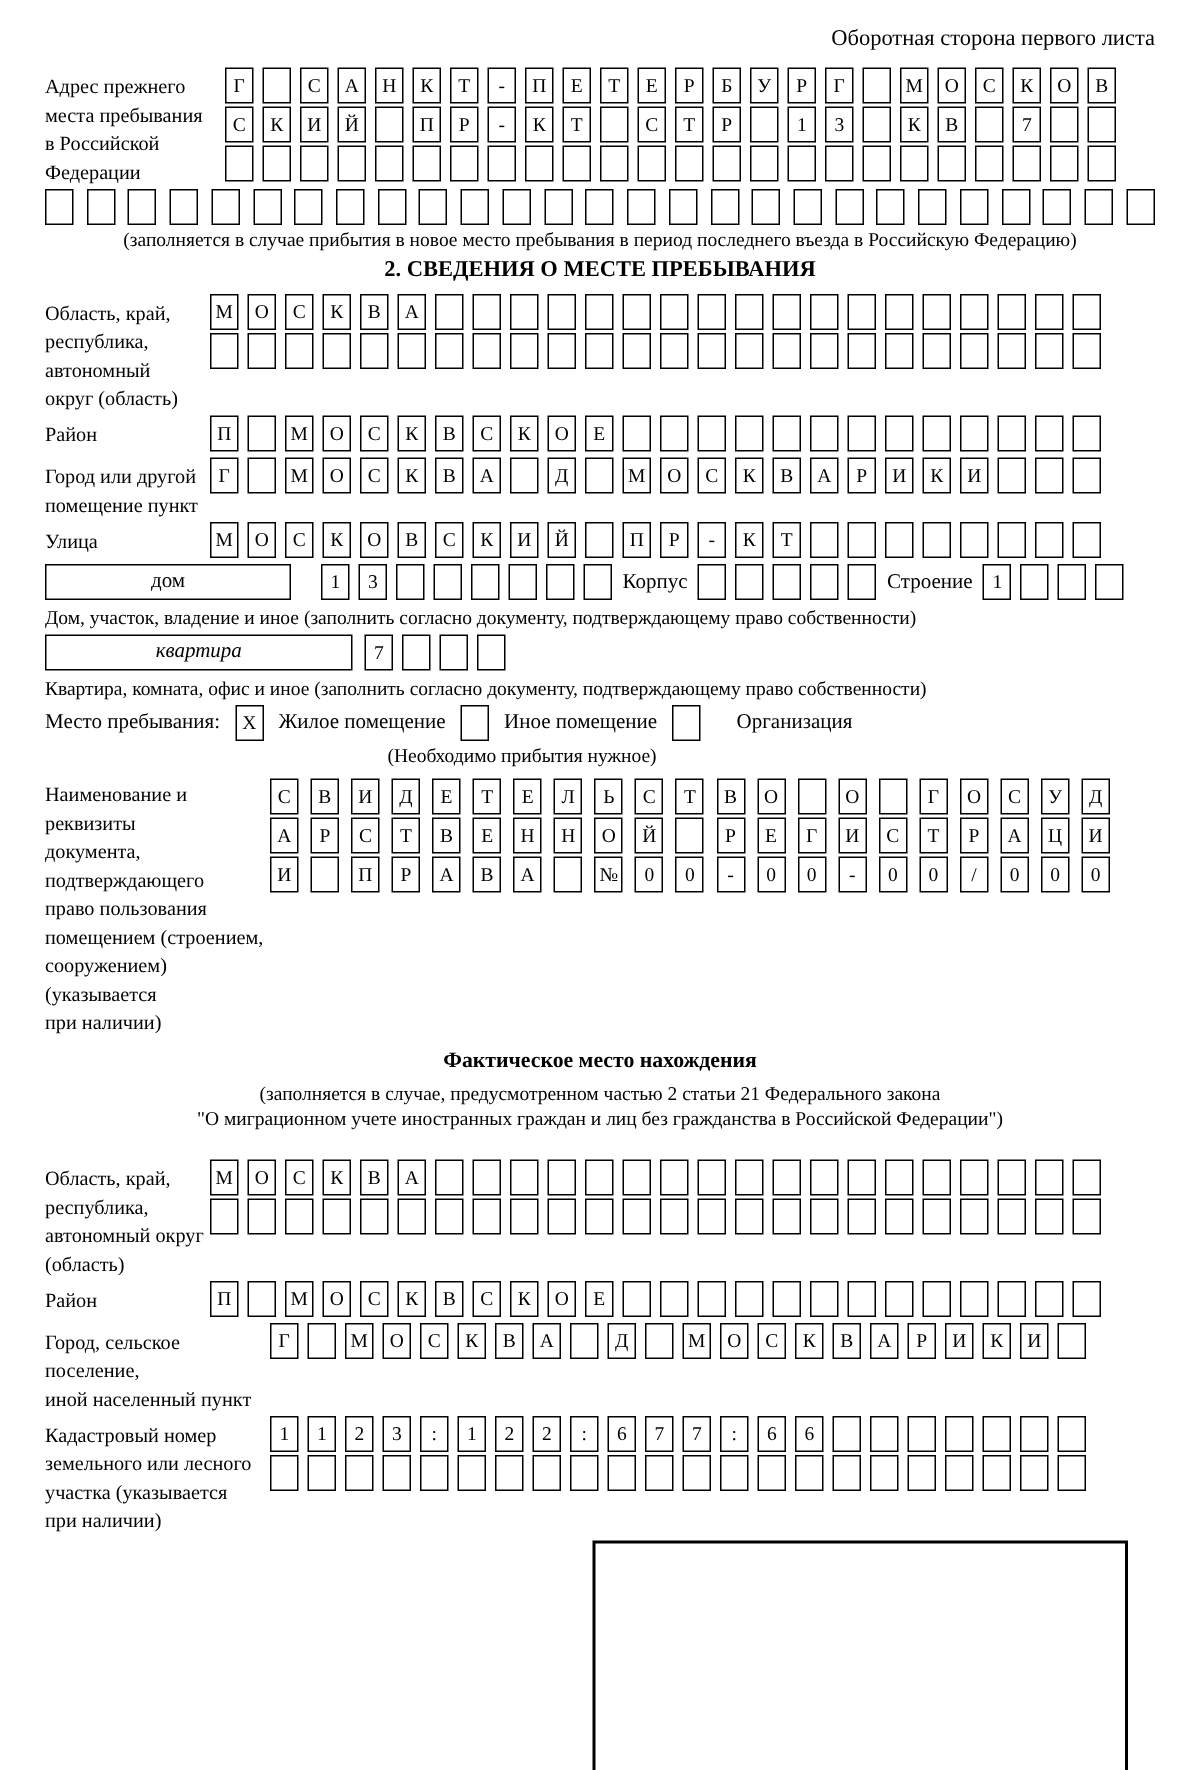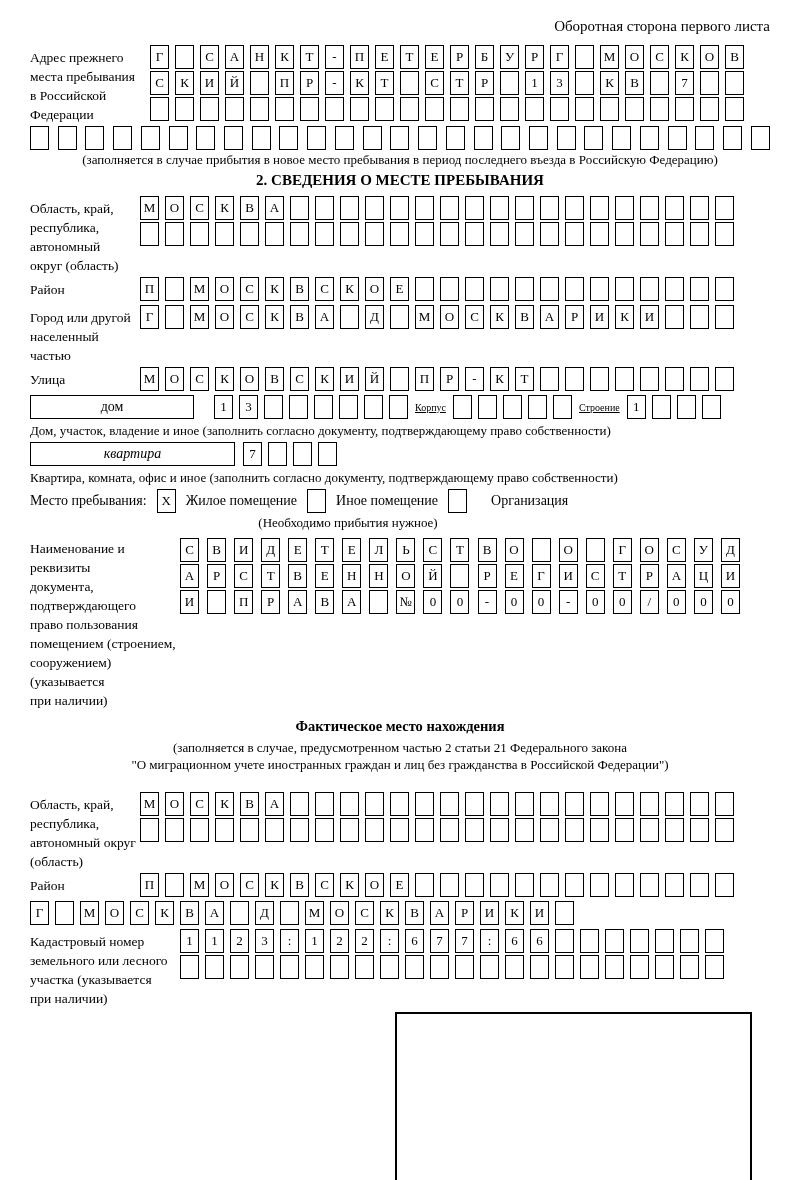--- a/index.html
+++ b/index.html
@@ -18,21 +18,21 @@
   .spread .cell,.spread21 .cell{margin:0;}
   .spread21{width:560px;justify-content:space-between;}
   .caption{font-size:13px;line-height:16px;margin:1px 0 3px 0;}
   .center{text-align:center;}
   .sectitle{font-size:15px;font-weight:bold;text-align:center;margin:4px 0 7px 0;}
   .subtitle{font-size:14.5px;font-weight:bold;text-align:center;margin:8px 0 4px 0;}
   .prenote{font-size:13px;line-height:17px;text-align:center;white-space:pre-line;margin-bottom:19px;}
   .housebox{border:1.5px solid #000;height:22px;line-height:22px;text-align:center;font-size:14px;flex:none;}
   .w165{width:162px;margin-right:20px;}
   .w205{width:203px;margin-right:8px;font-style:italic;}
-  .inline-label{font-size:10px;line-height:25px;margin:0 7px;flex:none;text-decoration:underline;}
+  .inline-label{font-size:14px;line-height:25px;margin:0 7px;flex:none;}
   .stayrow{align-items:center;font-size:14px;margin-top:3px;}
   .stayrow .cell{margin:0 10px;}
   .staylabel{flex:none;}
   .opt{flex:none;}
   .sp1{margin-left:14px;}
   .sp2{margin-left:28px;}
   .hint{font-size:13px;margin:1px 0 5px 168px;width:300px;text-align:center;}
   .stamp{margin:4px 0 0 365px;width:353px;height:171px;border:2px solid #000;}
   .docrows{padding-top:2px;}
   .mb6{margin-bottom:6px;}
@@ -249,21 +249,21 @@
         <div class="cell"></div>
         <div class="cell"></div>
         <div class="cell"></div>
         <div class="cell"></div>
         <div class="cell"></div>
       </div>
   </div>
 
   <div class="row">
     <div class="label lblw110">Город или другой
-населенный частью</div>
+помещение пункт</div>
     <div class="cells">
         <div class="cell">Г</div>
         <div class="cell"></div>
         <div class="cell">М</div>
         <div class="cell">О</div>
         <div class="cell">С</div>
         <div class="cell">К</div>
         <div class="cell">В</div>
         <div class="cell">А</div>
         <div class="cell"></div>
@@ -536,20 +536,22 @@
         <div class="cell"></div>
         <div class="cell"></div>
         <div class="cell"></div>
         <div class="cell"></div>
         <div class="cell"></div>
         <div class="cell"></div>
       </div>
   </div>
 
   <div class="row">
+    <div class="label lblw150">Город, сельское поселение,
+иной населенный пункт</div>
     <div class="cells">
         <div class="cell">Г</div>
         <div class="cell"></div>
         <div class="cell">М</div>
         <div class="cell">О</div>
         <div class="cell">С</div>
         <div class="cell">К</div>
         <div class="cell">В</div>
         <div class="cell">А</div>
         <div class="cell"></div>

